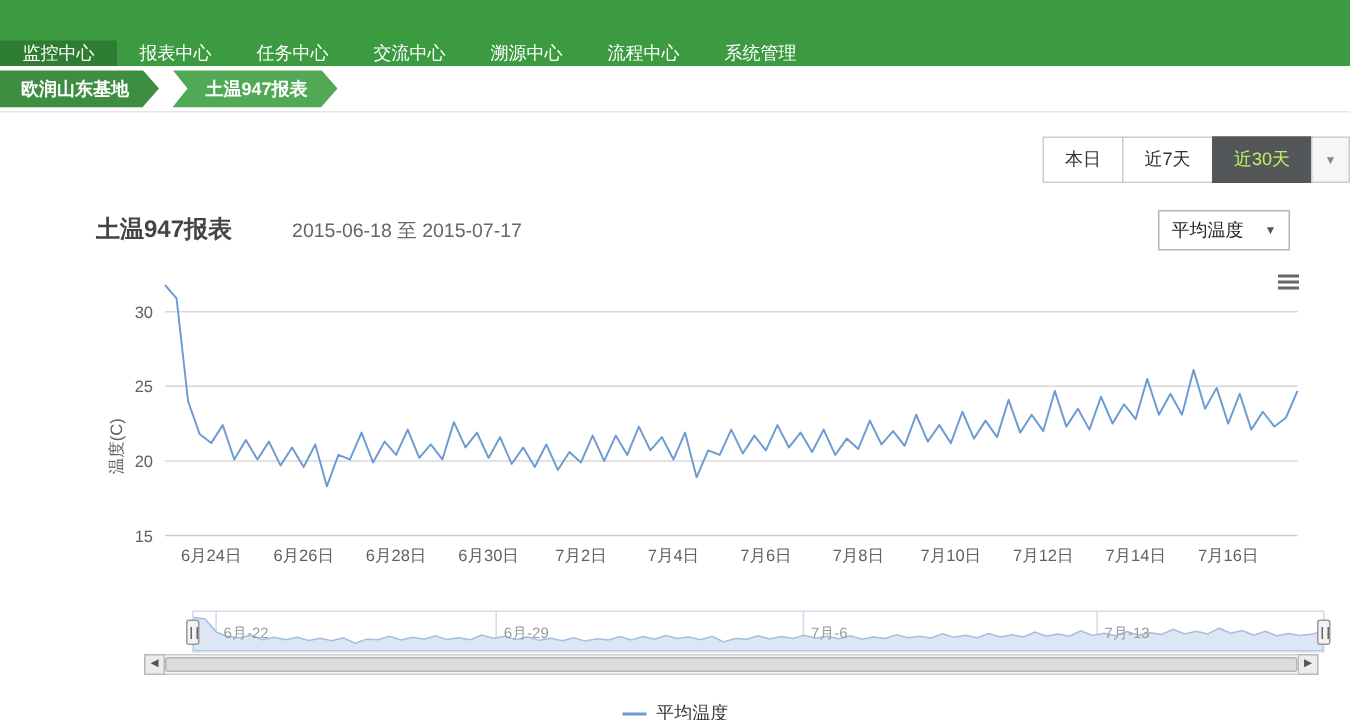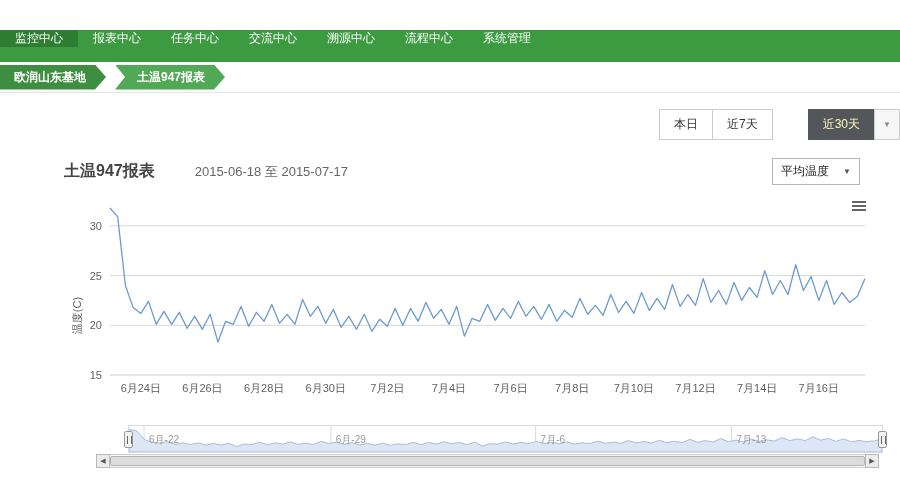--- a/index.html
+++ b/index.html
@@ -1,35 +1,35 @@
 <!DOCTYPE html>
 <html><head>
 <meta charset="utf-8">
 <style>
   * { box-sizing: border-box; }
   html,body { margin:0; padding:0; background:#fff; font-family:"Liberation Sans",sans-serif; color:#333; }
   .page { width:900px; height:480px; overflow:hidden; background:#fff; position:relative; }
 
   
-  .topnav { display:flex; background:#3c9a40; height:32px; align-items:flex-start;margin-top:30px; }
+  .topnav { display:flex; background:#3c9a40; height:44px; align-items:flex-end; }
   .topnav .nav-item { color:#fff; font-size:12px; padding:0 15px; display:flex; align-items:center; cursor:pointer; white-space:nowrap; }
   .topnav .nav-item.active { background:#2e7d33; }
 
   
   .breadcrumb { display:flex; align-items:center; height:31px; border-bottom:1px solid #e6e6e6; background:#fff; }
   .crumb { color:#fff; font-size:12px; height:25px; line-height:25px; padding:0 20px 0 14px; margin-right:9px; background:#3e8e41; cursor:pointer;
            clip-path: polygon(0 0, calc(100% - 11px) 0, 100% 50%, calc(100% - 11px) 100%, 0 100%); font-weight: bold; }
   .crumb.notch { padding-left:22px;
            clip-path: polygon(0 0, calc(100% - 11px) 0, 100% 50%, calc(100% - 11px) 100%, 0 100%, 10px 50%); }
   .crumb.current { background:#52a955; }
 
   
   .tabs-row { margin:16px 0 0 64px; display:flex;justify-content:flex-end; }
   .tab-btn { border:1px solid #ccc; background:#fff; font-size:12px; padding:6px 14px; margin-right:-1px; cursor:pointer; color:#333; }
-  .tab-btn.active { background:#54575a; color:#fef9c3; border-color:#54575a;margin-left:36px; }
+  .tab-btn.active { background:#54575a; color:#bef264; border-color:#54575a; }
   .tab-caret { border:1px solid #ccc; background:#f6f6f6; width:26px; font-size:8px; color:#888; cursor:pointer; }
 
   
   .title-row { display:flex; align-items:center; margin:18px 40px 0 64px; }
   .page-title { font-size:16px; font-weight:bold; color:#444; }
   .date-range { margin-left:40px; font-size:13px; color:#666; }
   .metric-select { margin-left:auto; border:1px solid #b5b5b5; font-size:12px; padding:4px 8px; display:flex; gap:14px; align-items:center; cursor:pointer; background:#fff; color:#222; }
   .metric-select .caret { font-size:8px; color:#555; }
 
   

